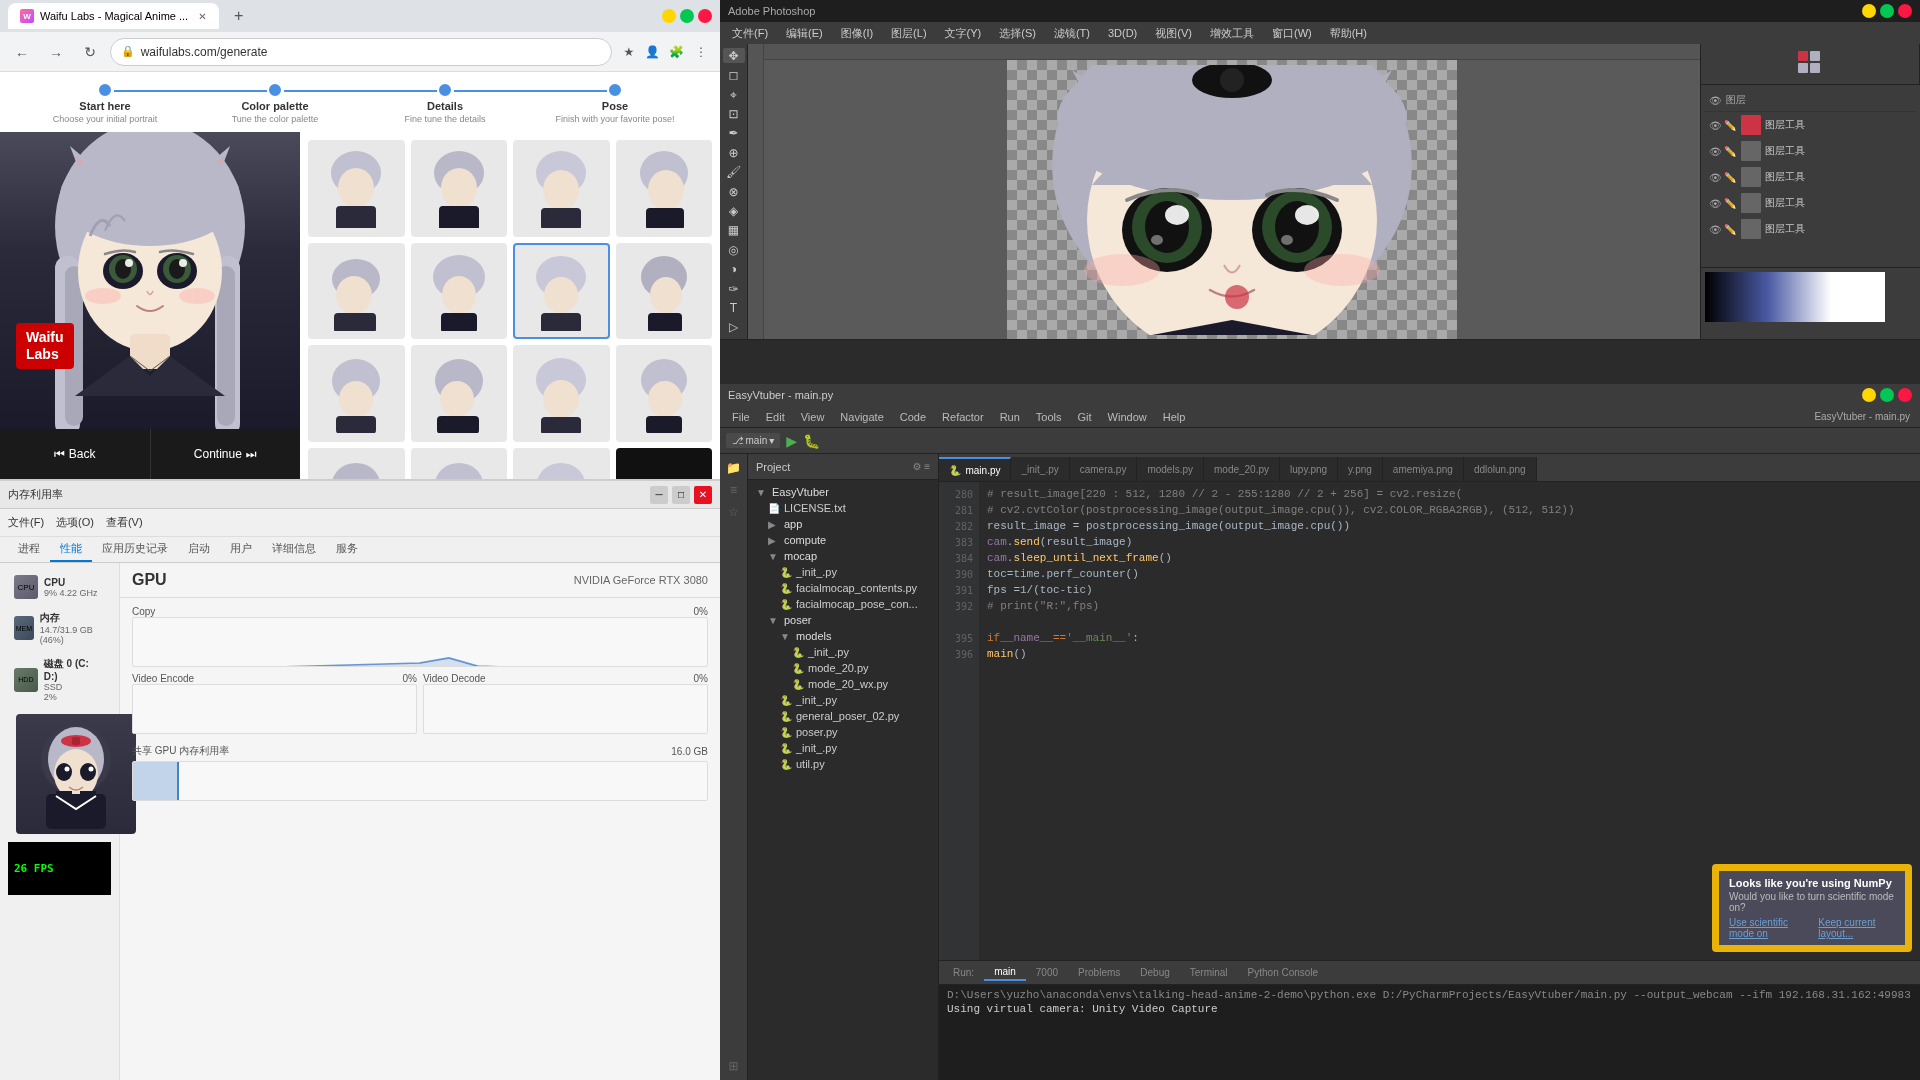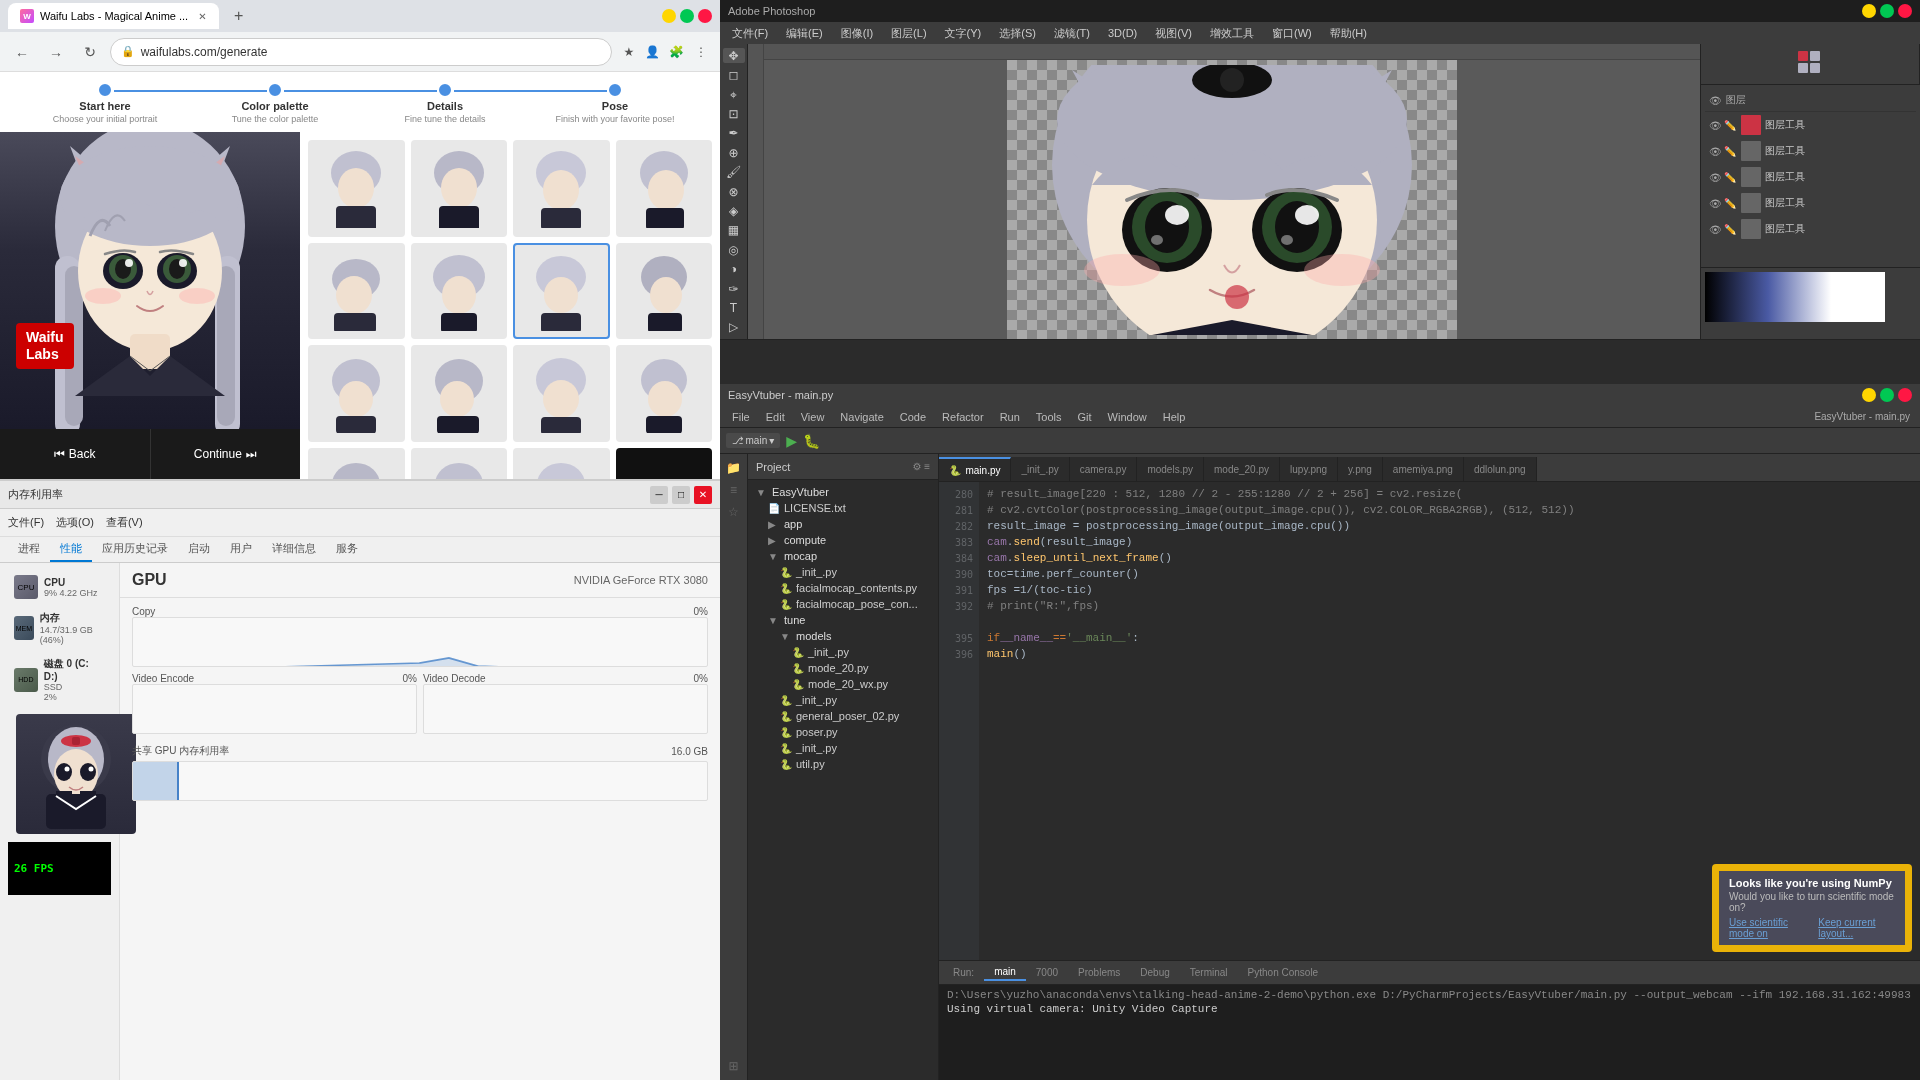--- a/index.html
+++ b/index.html
@@ -1747,21 +1747,21 @@
           <div class="pc-file-item pc-indent-2">
             <span class="pc-file-icon">🐍</span>
             <span class="pc-file-name">facialmocap_contents.py</span>
           </div>
           <div class="pc-file-item pc-indent-2">
             <span class="pc-file-icon">🐍</span>
             <span class="pc-file-name">facialmocap_pose_con...</span>
           </div>
           <div class="pc-file-item folder pc-indent-1">
             <span class="pc-file-icon">▼</span>
-            <span class="pc-file-name">tune</span>
+            <span class="pc-file-name">poser</span>
           </div>
           <div class="pc-file-item folder pc-indent-2">
             <span class="pc-file-icon">▼</span>
             <span class="pc-file-name">models</span>
           </div>
           <div class="pc-file-item pc-indent-3">
             <span class="pc-file-icon">🐍</span>
             <span class="pc-file-name">_init_.py</span>
           </div>
           <div class="pc-file-item pc-indent-3">

